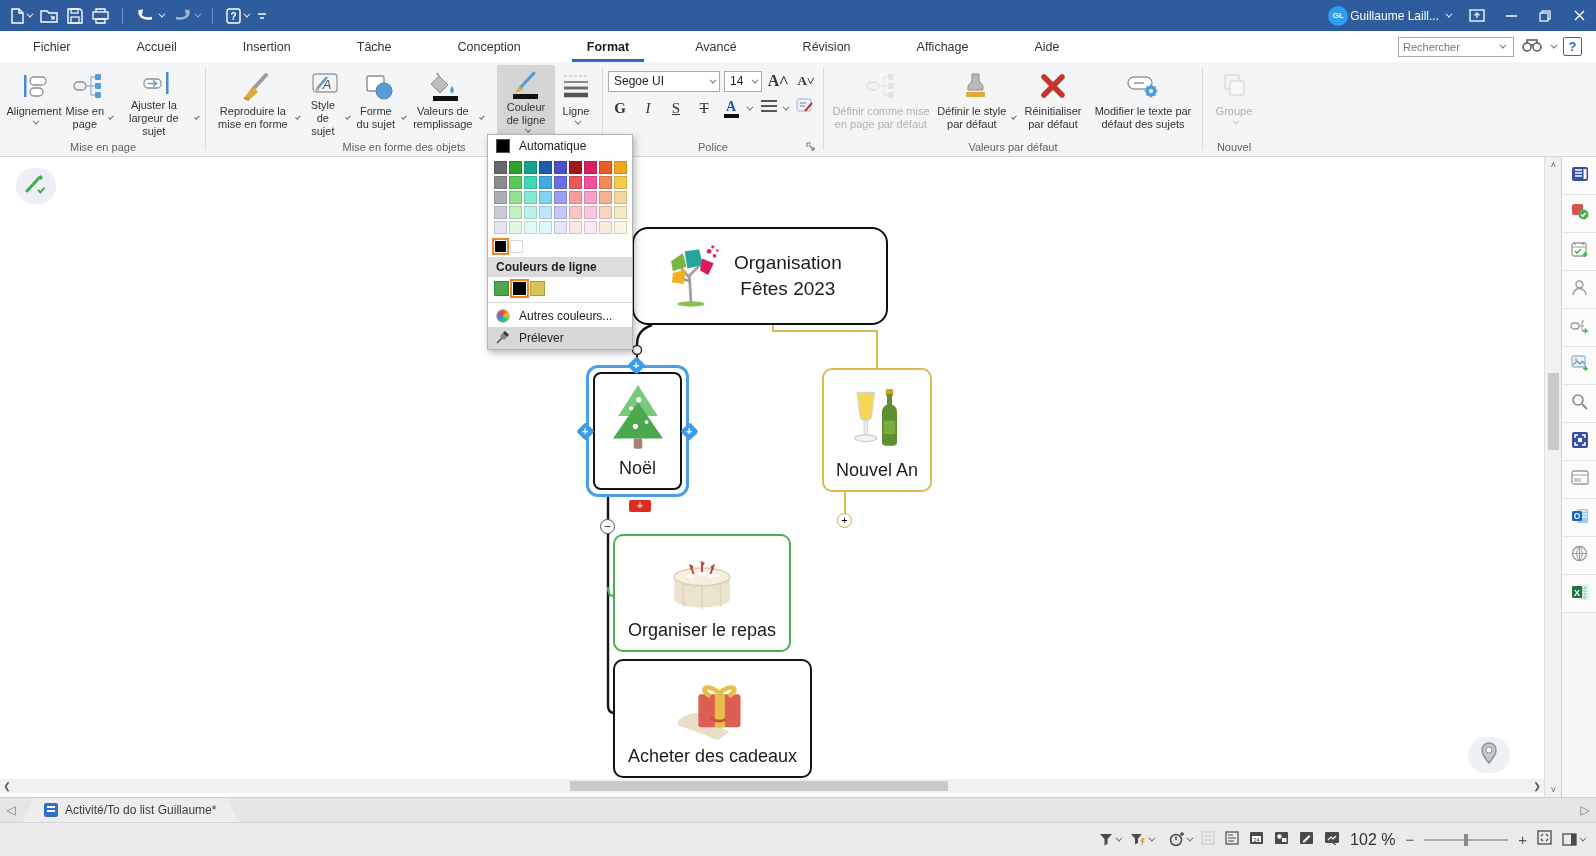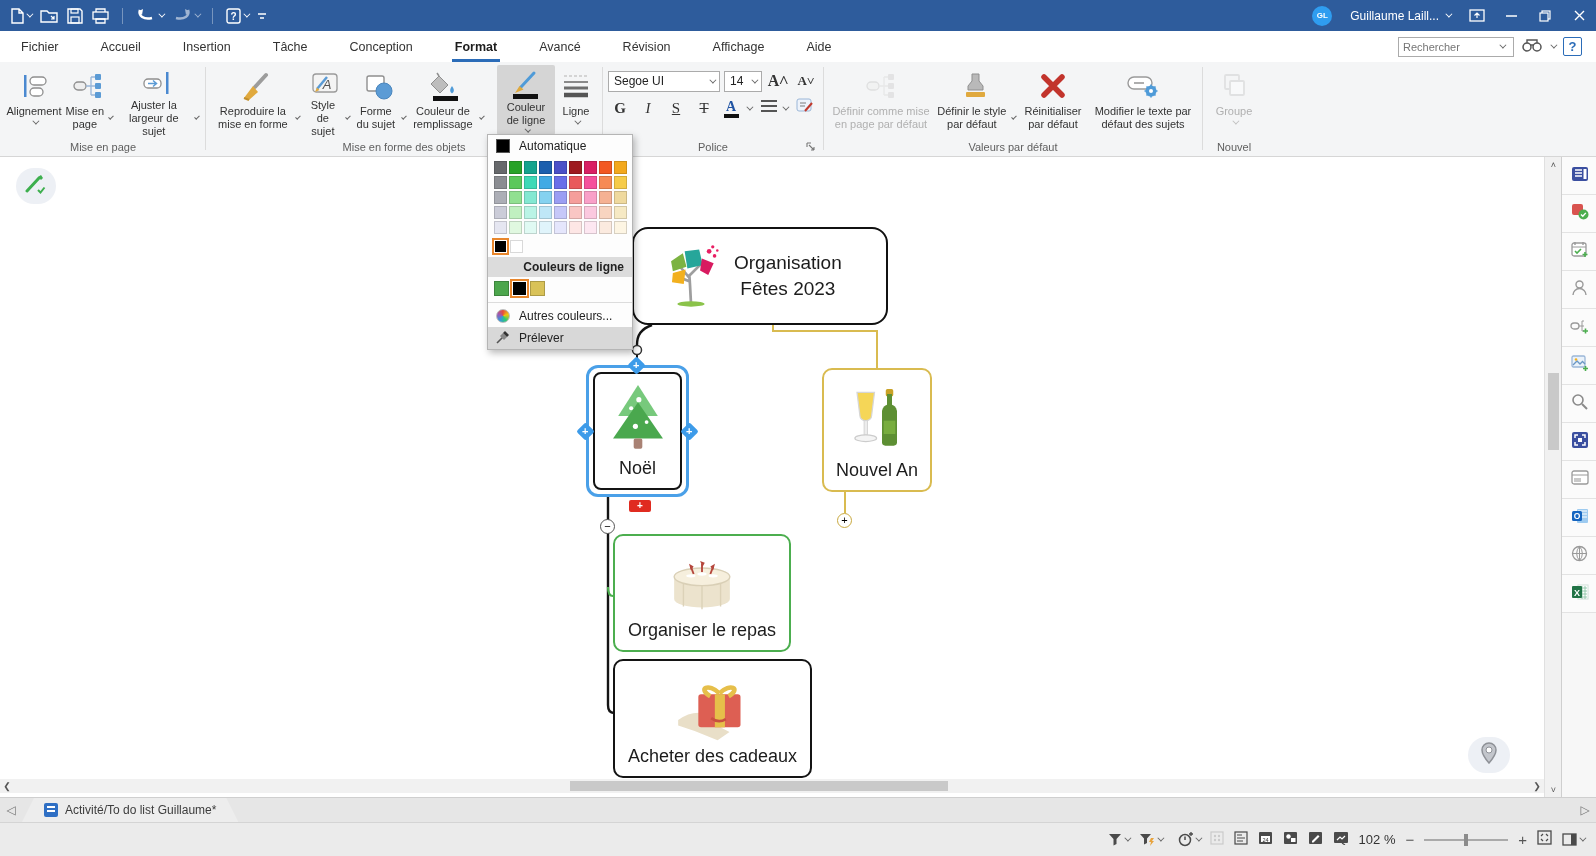--- a/index.html
+++ b/index.html
@@ -9,27 +9,27 @@
   
   .titlebar { position:absolute; top:0; left:0; width:1596px; height:31px; background:#2e5c9c; display:flex; align-items:center; color:#fff; font-size:12px; }
   .qat { display:flex; align-items:center; gap:9px; padding-left:10px; }
   .qat .qi { display:flex; align-items:center; gap:2px; }
   .qat svg { display:block; }
   .tdiv { width:1px; height:16px; background:rgba(255,255,255,.35); margin:0 4px; }
   .chev { width:6px; height:6px; border-right:1.4px solid currentColor; border-bottom:1.4px solid currentColor; transform:rotate(45deg) translateY(-2px); display:inline-block; }
   .chev.small { width:5px; height:5px; }
   .tb-title { position:absolute; left:0; right:0; text-align:center; font-size:12px; pointer-events:none; }
   .tb-right { margin-left:auto; display:flex; align-items:center; height:100%; }
-  .avatar { width:20px; height:20px; border-radius:50%; background:#2f9df0; color:#fff; font-size:8px; font-weight:bold; display:flex; align-items:center; justify-content:center; margin-right:18px; }
+  .avatar { width:20px; height:20px; border-radius:50%; background:#2f9df0; color:#fff; font-size:8px; font-weight:bold; display:flex; align-items:center; justify-content:center; margin-right:2px; }
   .uname { font-size:12px; margin-right:6px; }
   .winbtn { width:34px; height:31px; display:flex; align-items:center; justify-content:center; }
 
   
   .menubar { position:absolute; top:31px; left:0; width:1596px; height:31px; background:#fff; display:flex; align-items:center; font-size:12.5px; color:#333; }
-  .mtab { padding:0 21px; height:100%; display:flex; align-items:center; position:relative; cursor:default; }
+  .mtab { padding:0 33px; height:100%; display:flex; align-items:center; position:relative; cursor:default; }
   .mtab.active { font-weight:bold; color:#1d1d1d; }
   .mtab.active::after { content:""; position:absolute; left:18px; right:18px; bottom:0; height:3px; background:#2b6cb8; }
   .mb-right { margin-left:auto; display:flex; align-items:center; gap:8px; padding-right:14px; }
   .searchbox { width:116px; height:20px; border:1px solid #ababab; background:#fff; display:flex; align-items:center; padding:0 4px; }
   .searchbox input { border:none; outline:none; width:96px; font-size:11px; color:#444; background:transparent; }
   .helpbox { width:19px; height:19px; border:1.5px solid #2b6cb8; color:#2b6cb8; font-weight:bold; font-size:13px; display:flex; align-items:center; justify-content:center; border-radius:2px; }
   .gchev { color:#666; }
 
   
   .ribbon { position:absolute; top:62px; left:0; width:1596px; height:95px; background:#f4f5f6; border-bottom:1px solid #d6d6d6; display:flex; padding:3px 6px 0 6px; }
@@ -45,21 +45,21 @@
   .police { display:flex; flex-direction:column; gap:5px; padding-top:5px; }
   .prow { display:flex; align-items:center; gap:4px; }
   .combo { height:21px; border:1px solid #ababab; background:#fff; display:flex; align-items:center; justify-content:space-between; font-size:12px; padding:0 5px; color:#222;text-align:right; }
   .fletter { width:24px; height:22px; display:flex; align-items:center; justify-content:center; font-family:"Liberation Serif", serif; font-size:15px; color:#333; }
   .acolor { display:flex; flex-direction:column; align-items:center; width:22px; }
   .acolor .bar { width:15px; height:4px; background:#111; margin-top:-1px; }
   .launcher { position:absolute; right:3px; bottom:3px; color:#777; font-size:10px; }
   .dis-txt { color:#b0b0b0; }
 
   
-  .cdrop { position:absolute; left:487px; top:134px; width:146px; background:#fdfdfd; border:1px solid #b5b5b5; box-shadow:2px 3px 7px rgba(0,0,0,.28); z-index:60; font-size:12px; color:#222;text-align:right; }
+  .cdrop { position:absolute; left:487px; top:134px; width:146px; background:#fdfdfd; border:1px solid #b5b5b5; box-shadow:2px 3px 7px rgba(0,0,0,.28); z-index:60; font-size:12px; color:#222; }
   .crow { display:flex; align-items:center; gap:9px; padding:3px 8px; height:22px; }
   .crow.hl { background:#d8d8d8; }
   .autoswatch { width:14px; height:14px; background:#000; border:1px solid #555; }
   .cgrid { display:grid; grid-template-columns:repeat(9,13px); gap:2px; padding:4px 6px 2px 6px; }
   .sw { width:13px; height:13px; border:1px solid rgba(0,0,0,.15); }
   .sw.sel { box-shadow:0 0 0 2px #e8862c; border-color:#fff; }
   .bwrow, .lrow { display:flex; gap:3px; padding:4px 6px; }
   .lsw { width:15px; height:15px; border:1px solid rgba(0,0,0,.2); }
   .lsw.sel { box-shadow:0 0 0 2px #e8862c; border-color:#fff; }
   .cheader { background:#dcdcdc; font-weight:bold; padding:3px 8px; font-size:12px; }
@@ -103,21 +103,21 @@
   .dtab.active { background:#fff; font-weight:bold; color:#1e6fc0; }
   .docico { width:14px; height:14px; background:#2f6fc4; border-radius:2px; position:relative; flex:none; }
   .docico::after { content:""; position:absolute; left:3px; top:3px; right:3px; bottom:3px; background:linear-gradient(#fff 2px, transparent 2px) 0 0/100% 4px; }
   .tabx { color:#555; font-size:11px; padding:0 4px; }
   .popico { color:#666; font-size:10px; }
 
   
   .statusbar { position:absolute; top:822px; left:0; width:1596px; height:34px; background:#ebebeb; border-top:1px solid #d4d4d4; display:flex; align-items:center; z-index:12; }
   .sb-right { margin-left:auto; display:flex; align-items:center; gap:10px; padding-right:12px; color:#4a4a4a; }
   .sb-ic { display:flex; align-items:center; gap:2px; }
-  .zoomtxt { font-size:13px; color:#333; }
+  .zoomtxt { font-size:16px; color:#333; }
   .slider { width:84px; height:2px; background:#aaa; position:relative; }
   .sthumb { position:absolute; left:40px; top:-5px; width:4px; height:12px; background:#8b8b8b; }
   .pm { font-size:15px; color:#555; line-height:1; }
 </style>
 </head>
 <body>
 
 <div id="app">
 
   <div class="titlebar">
@@ -325,21 +325,21 @@
       <div class="rbtn" style="width:78px">
         <span class="ricon">
           <svg width="30" height="30" viewBox="0 0 30 30">
               <path d="M8 5 l9 9 -8 8 -9 -9 z" fill="#bdbdbd" stroke="#8f8f8f"></path>
               <path d="M8 5 l-2 -3" stroke="#8f8f8f" stroke-width="1.5" fill="none"></path>
               <path d="M21 15 q4 5 0 7.5 q-4 -2.5 0 -7.5" fill="#4f9bd8"></path>
               <rect x="2" y="25" width="25" height="5" fill="#111"></rect>
             </svg>
         </span>
         <span class="lblrow">
-            <span>Couleur de remplissage</span>
+            <span>Valeurs de remplissage</span>
             <span class="chev small gchev"></span>
           </span>
       </div>
       <div class="rbtn pressed" style="width:58px">
         <span class="ricon">
           <svg width="30" height="30" viewBox="0 0 30 30">
               <path d="M10 18 L23 4" stroke="#4f9bd8" stroke-width="3" stroke-linecap="round"></path>
               <polygon points="4,24 8.5,17 12.5,20.5" fill="#e0a93e"></polygon>
               <rect x="2" y="25" width="25" height="5" fill="#111"></rect>
             </svg>

